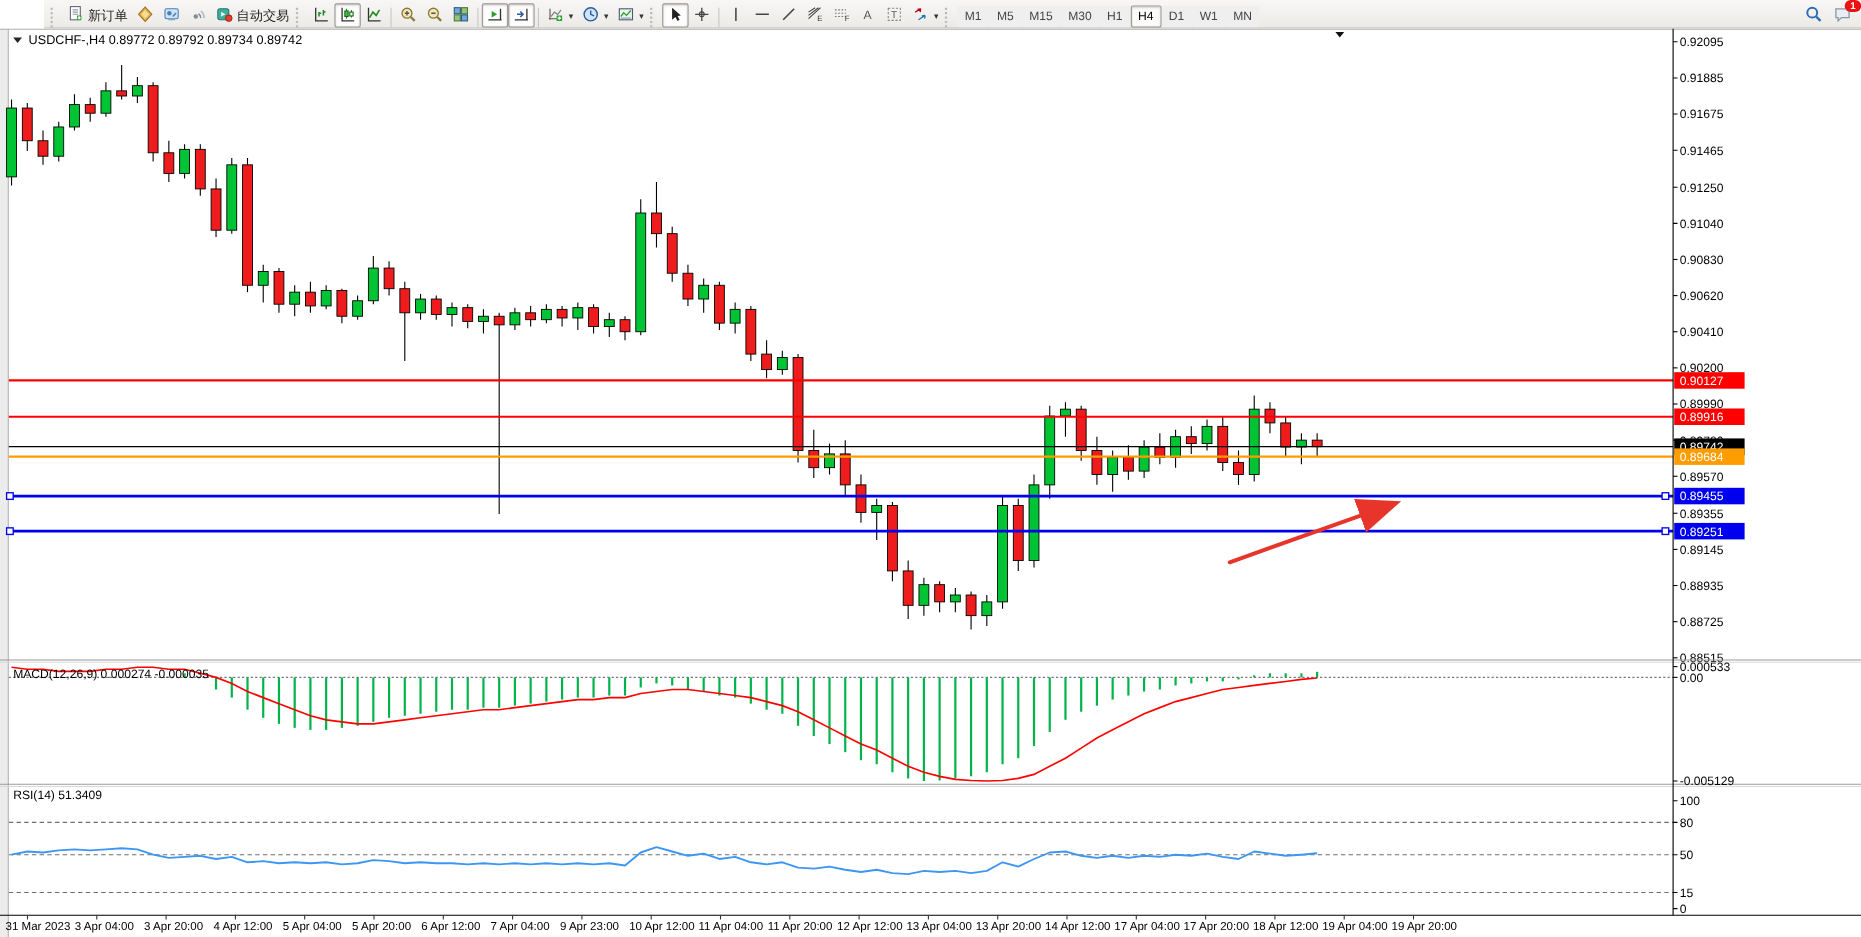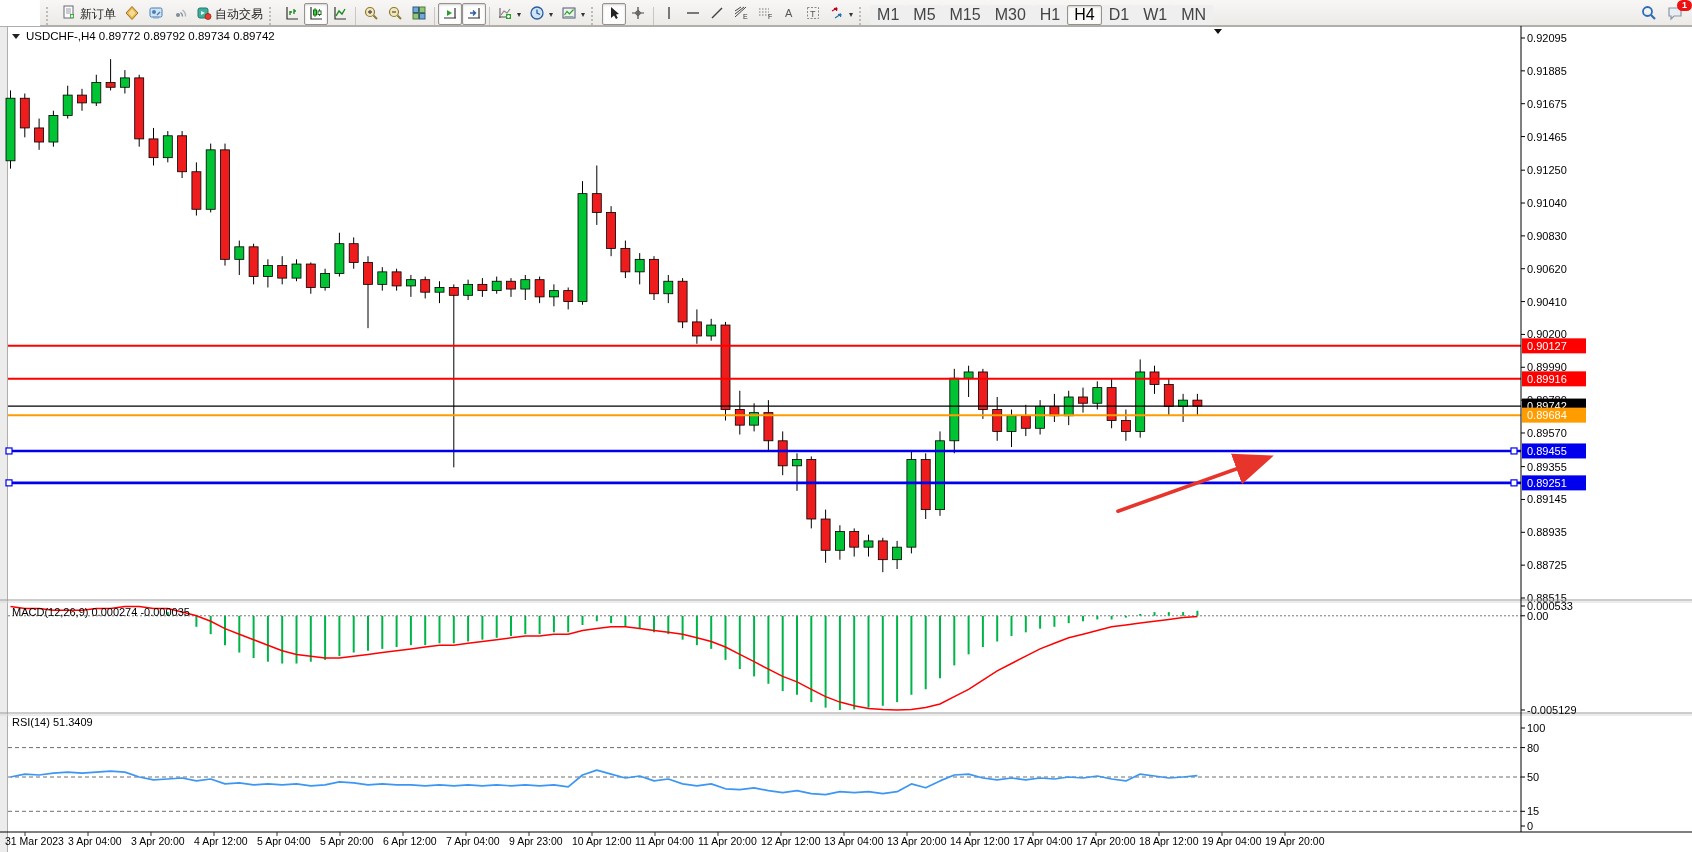--- a/index.html
+++ b/index.html
@@ -6,21 +6,21 @@
   .app{width:1692px;height:852px;background:#fff;position:relative;overflow:hidden;}
   .toolbar{height:26px;display:flex;align-items:flex-end;background:linear-gradient(#f8f7f6,#eceae7);
            border-bottom:1px solid #b2afac;padding:0 4px;box-sizing:border-box;margin-left:40px;}
   .grip{width:5px;height:18px;border-left:2px dotted #bdbab7;margin:0 4px 0 2px;}
   .sep{width:1px;height:18px;background:#c9c6c3;margin:0 3px;}
   .tbtn{height:22px;min-width:24px;display:flex;align-items:center;justify-content:center;gap:3px;
         border:1px solid transparent;border-radius:2px;padding:0 3px;font-size:12px;color:#222;
         background:transparent;cursor:default;font-family:"Liberation Sans",sans-serif;}
   .tbtn.pressed{background:#fdfdfd;border-color:#96938f;box-shadow:inset 0 1px 2px rgba(0,0,0,.18);}
   .tbtn .caret{font-size:8px;color:#333;margin-left:1px;}
-  .tf-btn{height:20px;padding:0 6px;font-size:16px;color:#444;border:1px solid transparent;border-radius:2px;}
+  .tf-btn{height:20px;padding:0 6px;font-size:11px;color:#444;border:1px solid transparent;border-radius:2px;}
   .tf-btn.pressed{background:#fbfbfa;border-color:#96938f;box-shadow:inset 0 1px 2px rgba(0,0,0,.18);color:#000;}
   .spacer{flex:1;}
   .badge-wrap{position:relative;}
   .badge{position:absolute;top:-4px;right:-5px;background:#e11;color:#fff;border-radius:8px;
          font-size:9px;line-height:11px;min-width:11px;text-align:center;padding:0 2px;font-weight:bold;}
   .chart-wrap{position:relative;width:1692px;height:826px;background:#fff;}
   svg text{font-family:"Liberation Sans",sans-serif;}
 </style>
 </head>
 <body>

